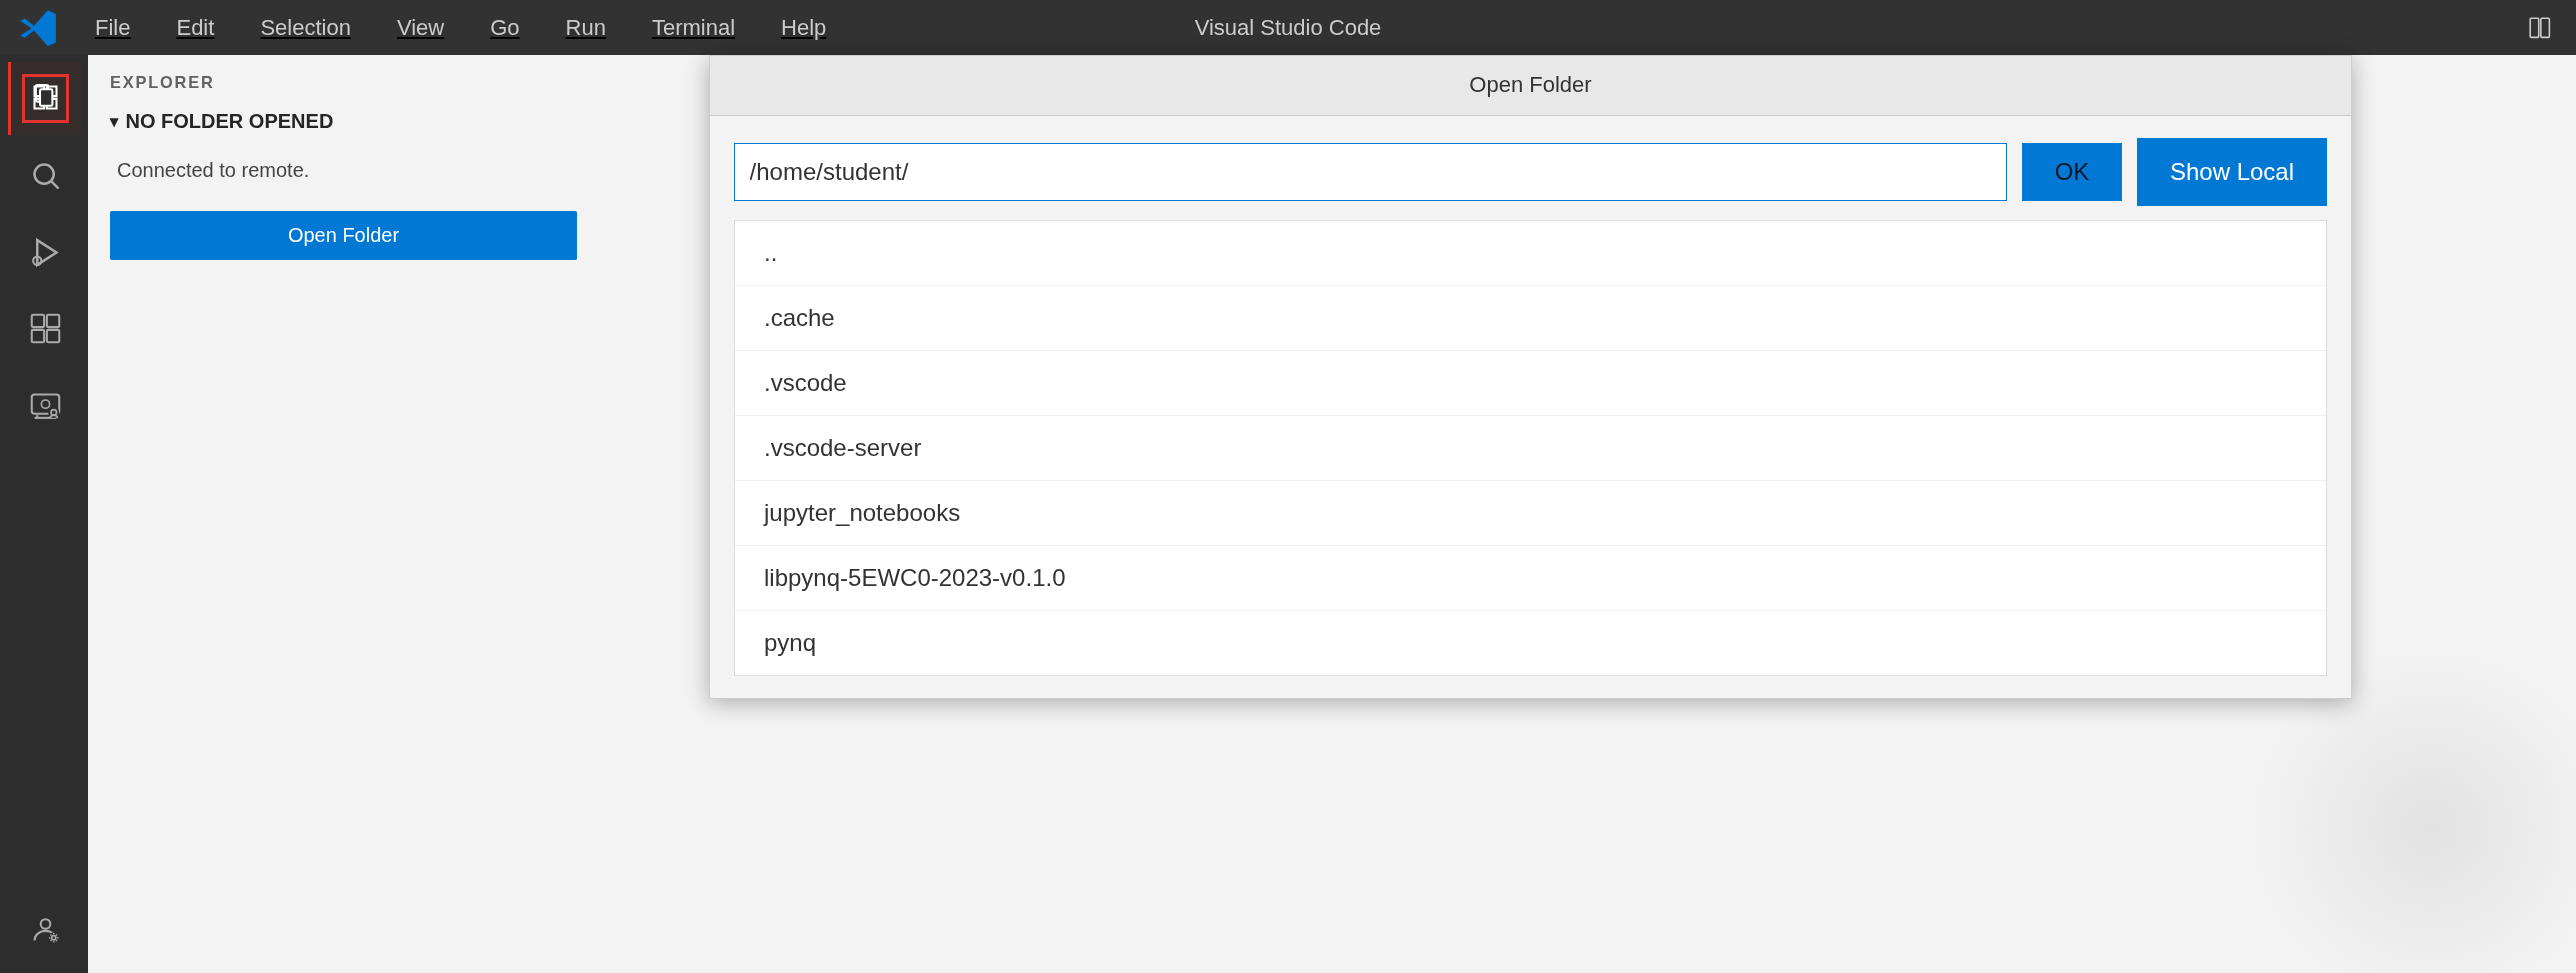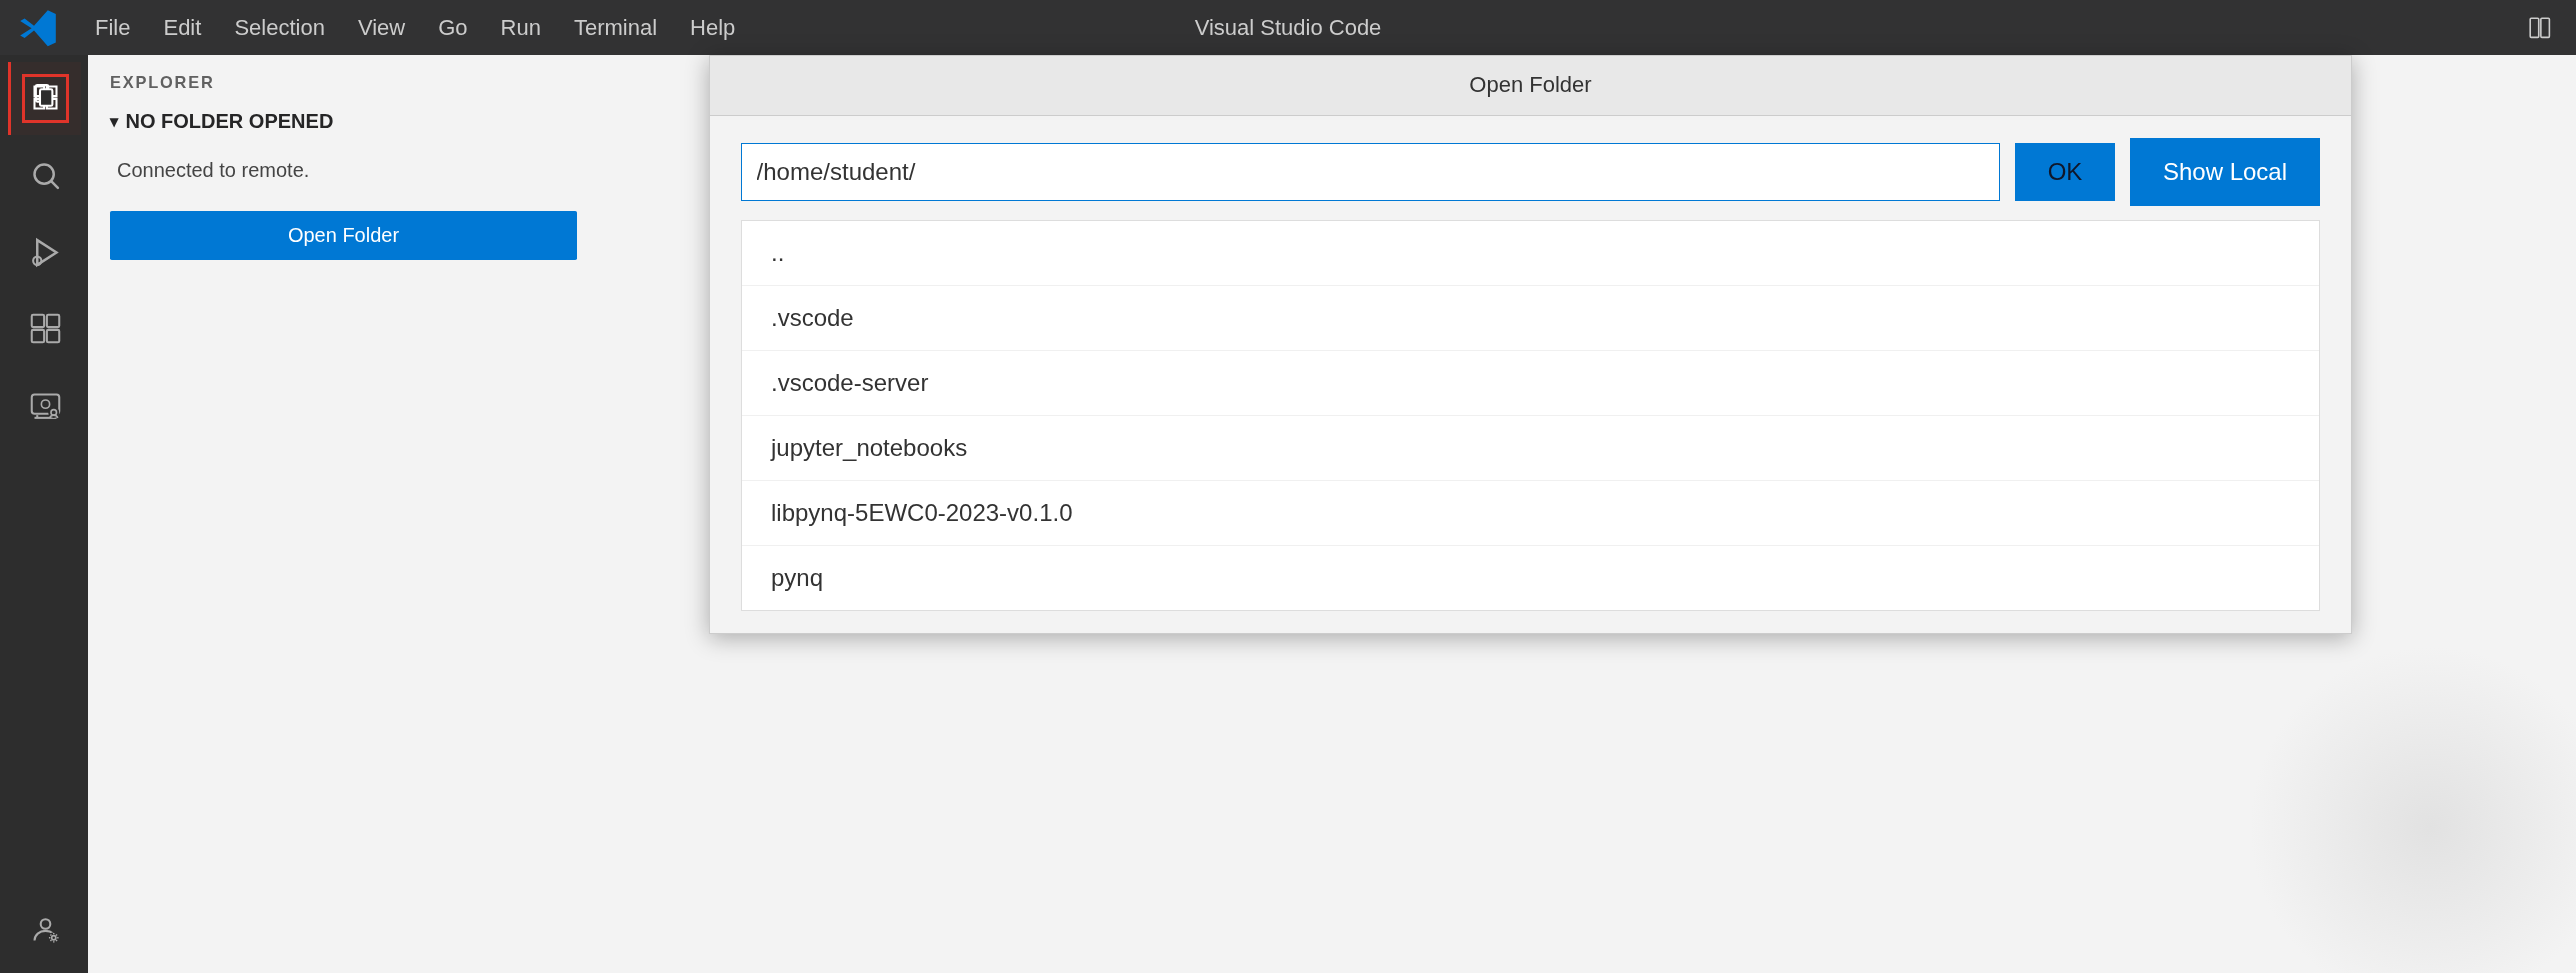--- a/index.html
+++ b/index.html
@@ -18,22 +18,23 @@
       background: #323233;
       display: flex;
       align-items: center;
       padding: 0 18px;
       gap: 37px;
       position: relative;
     }
 
     .titlebar-menu {
       display: flex;
-      gap: 33px;
-      align-items: center;
+      gap: 46px;
+      align-items: center;
+      text-decoration: underline;
     }
 
     .titlebar-menu-item {
       color: #cccccc;
       font-size: 22px;
       cursor: pointer;
     }
 
     .titlebar-title {
       position: absolute;
@@ -157,21 +158,21 @@
     .dialog-title-bar {
       background: #e8e8e8;
       padding: 16.4px 29px;
       font-size: 22px;
       color: #333;
       text-align: center;
       border-bottom: 0.9px solid #ccc;
     }
 
     .dialog-body {
-      padding: 22px 31px;
+      padding: 22px 24px;
     }
 
     .dialog-input-row {
       display: flex;
       gap: 14.6px;
       align-items: center;
       margin-bottom: 14.6px;
     }
 
     .dialog-input {
@@ -380,20 +381,21 @@
       <div class="dialog-body">
 
         <div class="dialog-input-row">
           <input class="dialog-input" type="text" value="/home/student/" style="">
           <button class="dialog-ok-btn">OK</button>
           <button class="dialog-show-local-btn">Show Local</button>
         </div>
 
         <div class="dialog-list" id="dialog-list">
             <div class="dialog-list-item">..</div>
+            <div class="dialog-list-item">.cache</div>
             <div class="dialog-list-item">.vscode</div>
             <div class="dialog-list-item">.vscode-server</div>
             <div class="dialog-list-item">jupyter_notebooks</div>
             <div class="dialog-list-item">libpynq-5EWC0-2023-v0.1.0</div>
             <div class="dialog-list-item">pynq</div>
           </div>
       </div>
     </div>
   </div>
 </div>

